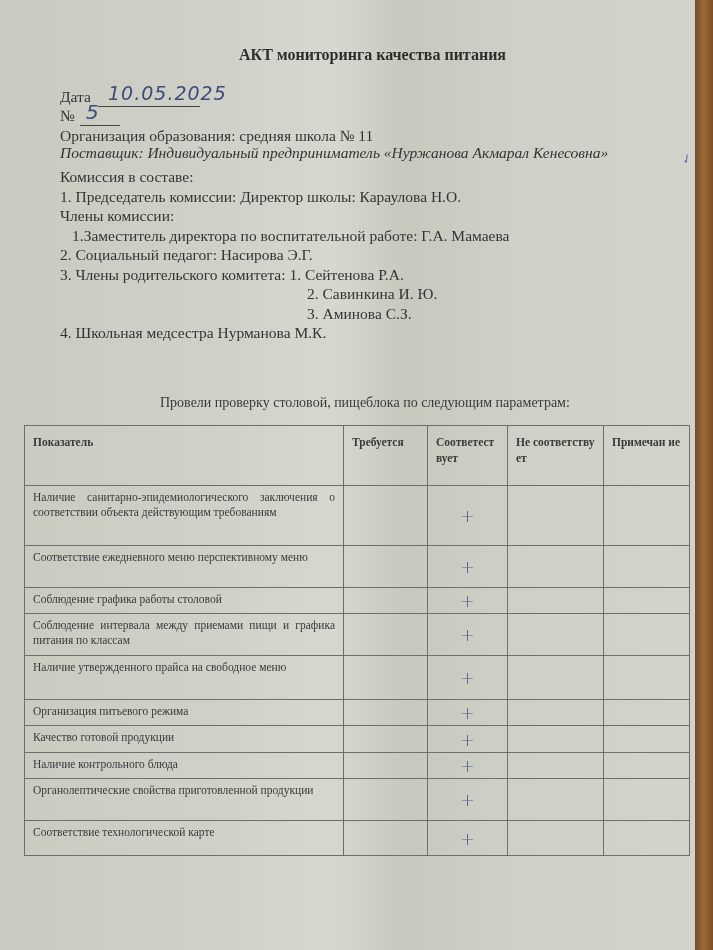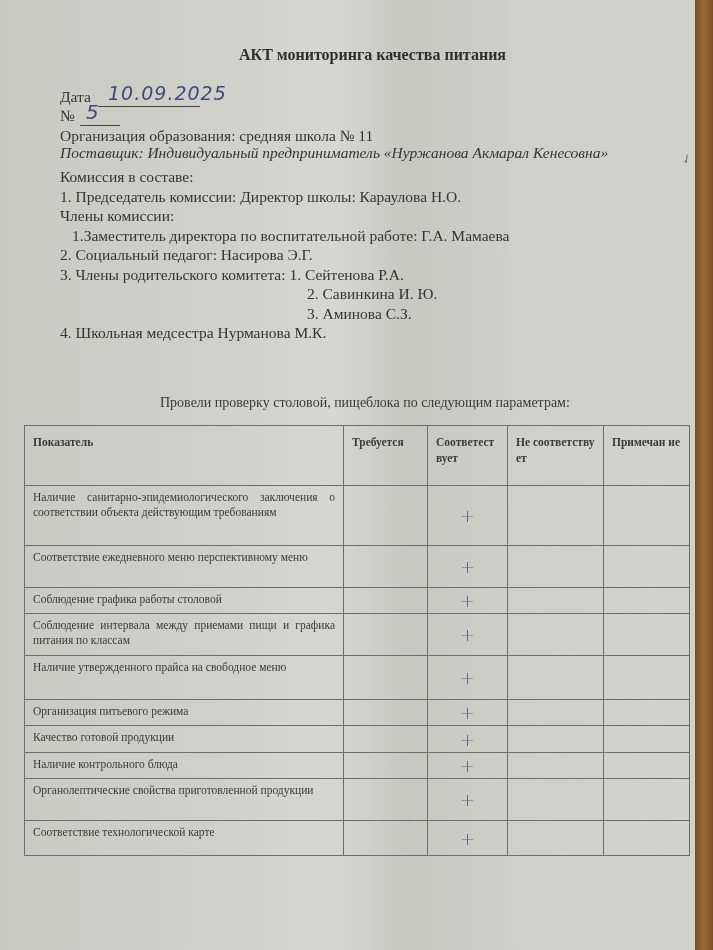--- a/index.html
+++ b/index.html
@@ -116,21 +116,21 @@
   </style>
 </head>
 <body>
 
 <div class="paper">
 
   <div class="title">АКТ мониторинга качества питания</div>
 
   <div class="hdr-line" style="top:88px;">Дата</div>
   <div class="underline" style="left:98px; top:106px; width:102px;"></div>
-  <div class="hand" style="left:108px; top:82px;">10.09.2025</div>
+  <div class="hand" style="left:108px; top:82px;">10.05.2025</div>
 
   <div class="hdr-line" style="top:107px;">№</div>
   <div class="underline" style="left:80px; top:125px; width:40px;"></div>
   <div class="hand" style="left:86px; top:100px; font-size:20px;">5</div>
 
   <div class="hdr-line" style="top:127px;">Организация образования: средняя школа № 11</div>
   <div class="hdr-line" style="top:144px;font-style:italic;">Поставщик: Индивидуальный предприниматель «Нуржанова Акмарал Кенесовна»</div>
   <div class="scribble">✓</div>
   <div class="hdr-line" style="top:168px;">Комиссия в составе:</div>
   <div class="hdr-line" style="top:188px;">1. Председатель комиссии: Директор школы: Караулова Н.О.</div>

